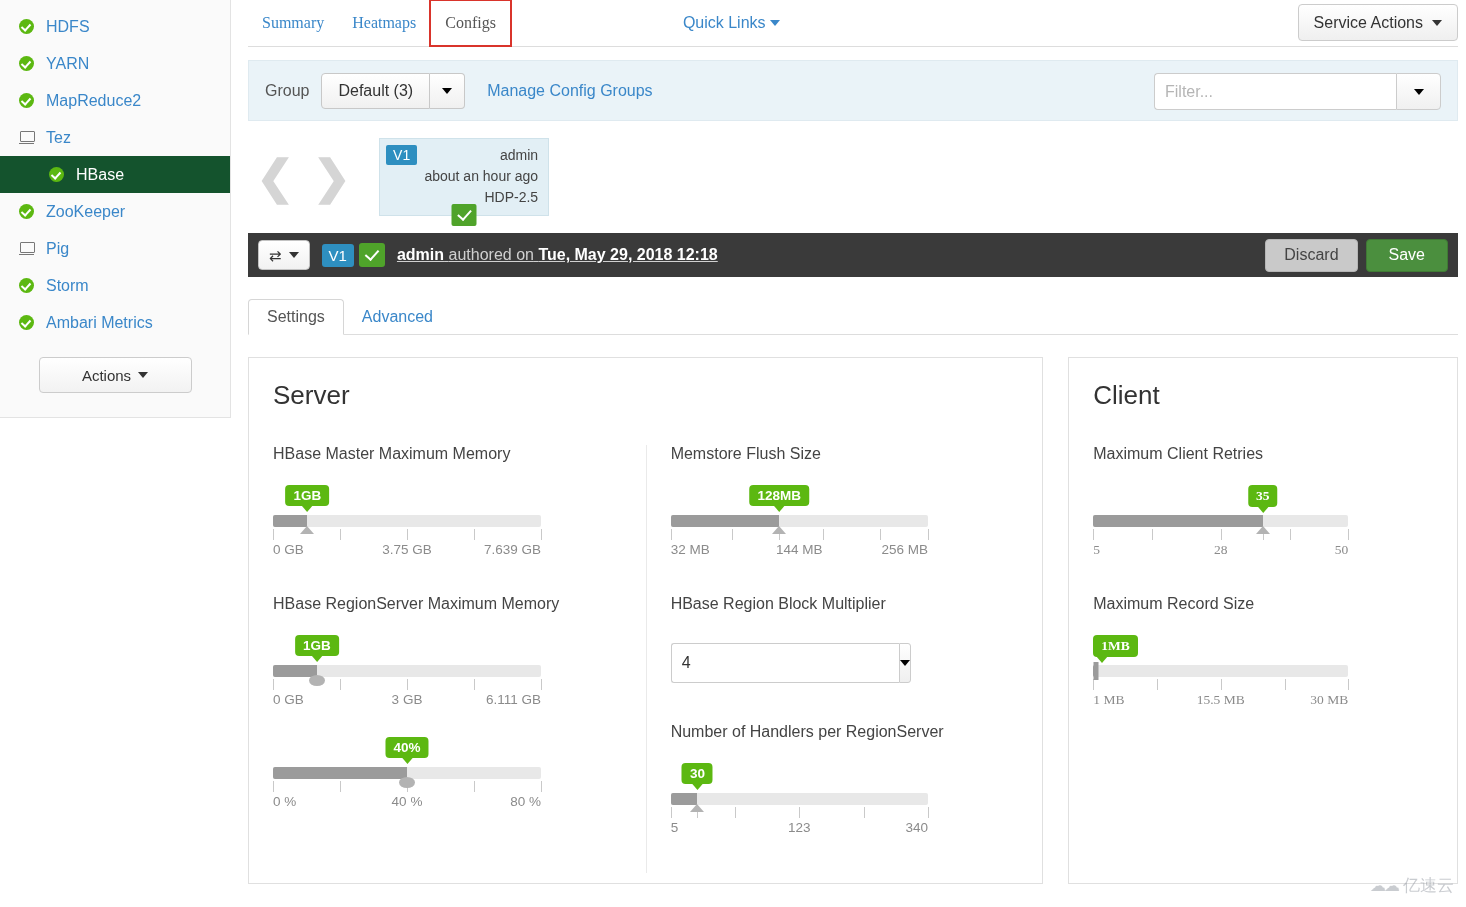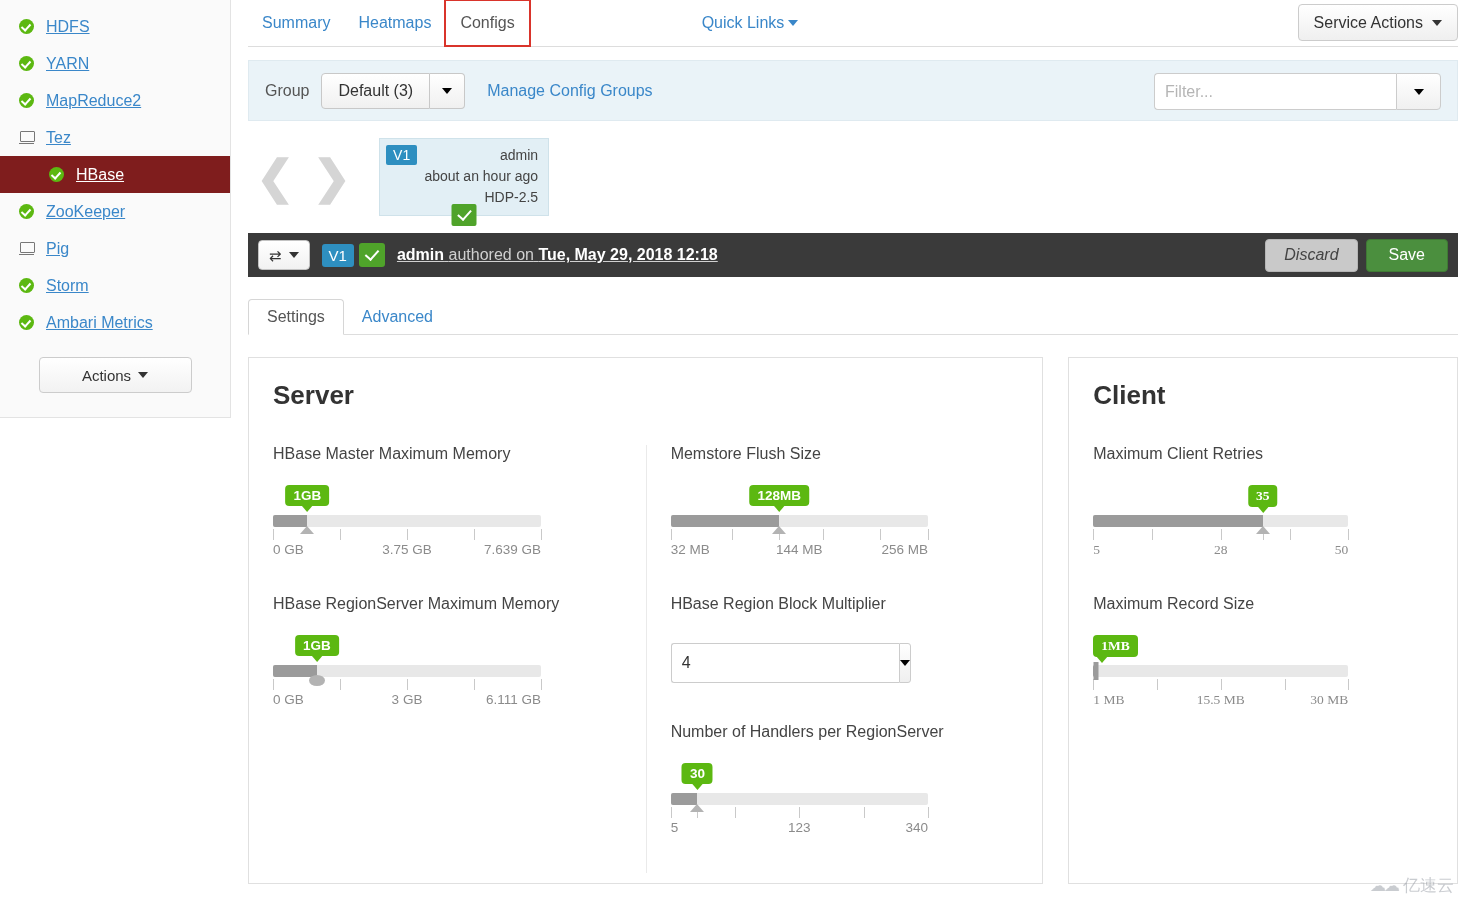--- a/index.html
+++ b/index.html
@@ -20,21 +20,21 @@
     border-right: 1px solid #e3e3e3;
     border-bottom: 1px solid #e3e3e3;
     padding-top: 8px;
   }
   .svc {
     display: flex; align-items: center;
     height: 37px; padding-left: 14px;
     font-size: 16px; color: #3a87c9;
     cursor: pointer; position: relative;
   }
-  .svc.active { background: #7f1d1d; padding-left: 44px; }
+  .svc.active { background: #14532d; padding-left: 44px; }
   .svc.active .svc-label { color: #ffffff; }
   .svc-icon { width: 24px; display: flex; align-items: center; justify-content: center; margin-right: 8px; flex: 0 0 24px; }
   .ok-dot {
     width: 15px; height: 15px; border-radius: 50%;
     background: #5cb811; position: relative; display: inline-block;
   }
   .ok-dot::after {
     content: ""; position: absolute;
     left: 4px; top: 3px; width: 4px; height: 7px;
     border: solid #ffffff; border-width: 0 2px 2px 0;
@@ -42,21 +42,21 @@
   }
   .mon-icon { width: 15px; height: 13px; position: relative; display: inline-block; }
   .mon-icon::before {
     content: ""; position: absolute; left: 1px; top: 0;
     width: 13px; height: 9px; border: 1.5px solid #777; border-radius: 1px;
   }
   .mon-icon::after {
     content: ""; position: absolute; left: 0px; bottom: 0px;
     width: 15px; height: 1.5px; background: #777;
   }
-  .svc-label { line-height: 1; text-decoration: underline; }
+  .svc-label { line-height: 1; }
   .actions-wrap { display: flex; justify-content: center; margin-top: 16px; }
   .actions-btn {
     min-width: 153px; height: 36px;
     background: linear-gradient(to bottom,#ffffff,#f2f2f2);
     border: 1px solid #cccccc; border-radius: 4px;
     font-size: 15px; color: #333; cursor: pointer;
     display: flex; align-items: center; justify-content: center; gap: 7px;
   }
   .caret { width:0; height:0; border-left:5px solid transparent; border-right:5px solid transparent; border-top:6px solid currentColor; display:inline-block; }
 
@@ -65,21 +65,21 @@
 
   .topbar {
     position: relative; height: 47px;
     border-bottom: 1px solid #dddddd;
     margin: 0 8px 0 17px;
     display: flex; align-items: flex-start;
   }
   .tabs-top { display: flex; align-items: stretch; height: 46px; }
   .tab-top {
     font-size: 16px; color: #3a87c9; cursor: pointer;
-    padding: 0 14px; display: flex; align-items: center; height: 46px;
+    padding: 0 14px; display: flex; align-items: center; height: 46px; font-family: Liberation Serif, serif;
   }
   .tab-top.selected {
     color: #555555;
     background: #ffffff;
     border: 1px solid #cdcdcd;
     border-bottom-color: #ffffff;
     border-radius: 4px 4px 0 0;
     position: relative; top: 0px;
   }
   .tab-top.annot { outline: 2px solid #d9342b; outline-offset: -1px; border-radius: 0; }
@@ -170,41 +170,41 @@
   }
   .shuffle-glyph { font-size: 15px; line-height: 1; }
   .vbadge2 { background:#2e8fc0; color:#fff; font-size:15px; padding:3px 7px; border-radius:3px; margin-left:12px; }
   .vcheck2 { background:#4fa32a; width:26px; height:24px; border-radius:3px; margin-left:5px; display:flex; align-items:center; justify-content:center; }
   .vcheck2::after { content:""; width:6px; height:11px; border:solid #fff; border-width:0 2.5px 2.5px 0; transform:rotate(42deg); margin-top:-3px; }
   .vertext { color:#d0d0d0; font-size:16px; margin-left:12px;text-decoration:underline; }
   .vertext b { color:#ffffff; }
   .verbtns { position:absolute; right:10px; display:flex; gap:8px; }
   .btn-discard {
     height:33px; padding:0 18px; background:#c9c9c9; border:1px solid #b5b5b5;
-    border-radius:4px; color:#444; font-size:16px; cursor:pointer; display:flex; align-items:center;font-style:italic;
+    border-radius:4px; color:#444; font-size:16px; cursor:pointer; display:flex; align-items:center;
   }
   .btn-save {
     height:33px; padding:0 22px; background:#4b8f3e; border:1px solid #3f7a34;
     border-radius:4px; color:#ffffff; font-size:16px; cursor:pointer; display:flex; align-items:center;
   }
 
   
   .subtabs { margin: 22px 8px 0 17px; height: 36px; border-bottom: 1px solid #dddddd; display:flex; align-items:stretch; }
   .subtab { font-size:16px; padding:0 18px; display:flex; align-items:center; color:#3a87c9; cursor:pointer; }
   .subtab.selected {
     color:#555; background:#fff; border:1px solid #d6d6d6; border-bottom-color:#fff;
     border-radius:4px 4px 0 0; margin-bottom:-1px;
   }
 
   
   .panels { margin: 22px 8px 0 17px; display: flex; gap: 25px; }
   .panel { background:#fff; border:1px solid #e0e0e0; padding: 22px 24px 10px 24px; }
   .panel-server { width: 798px; }
   .panel-client { width: 391px; }
-  .panel-title { font-size: 26px; color:#333; font-weight: bold; margin: 0 0 34px 0; }
+  .panel-title { font-size: 26px; color:#333; font-weight: normal; margin: 0 0 34px 0; }
   .cols { display:flex; }
   .col { flex: 1; }
   .col-left { padding-right: 25px; border-right: 1px solid #eaeaea; }
   .col-right { padding-left: 24px; }
 
   .field { margin-bottom: 40px; }
   .field-label { font-size: 16px; color:#444; margin-bottom: 30px; }
 
   
   .slider { position: relative; width: 268px; height: 62px; }
@@ -447,20 +447,39 @@
                   <div class="handle-round" style="left:16.4%"></div>
                   <div class="bubble" style="left:16.4%">1GB</div>
                   <div class="ticklabels">
                     <span class="tl start">0 GB</span>
                     <span class="tl mid" style="left:50%">3 GB</span>
                     <span class="tl end" style="right:0%">6.111 GB</span>
                   </div>
                 </div>
               </div>
               <div class="field">
+                <div class="slider">
+                  <div class="track" style="width:100%">
+                    <div class="track-fill" style="width:50%"></div>
+                  </div>
+                  <div class="ticks">
+                    <div class="tick" style="left:0%"></div>
+                    <div class="tick" style="left:25%"></div>
+                    <div class="tick" style="left:50%"></div>
+                    <div class="tick" style="left:75%"></div>
+                    <div class="tick" style="left:100%"></div>
+                  </div>
+                  <div class="handle-round" style="left:50%"></div>
+                  <div class="bubble" style="left:50%">40%</div>
+                  <div class="ticklabels">
+                    <span class="tl start">0 %</span>
+                    <span class="tl mid" style="left:50%">40 %</span>
+                    <span class="tl end" style="right:0%">80 %</span>
+                  </div>
+                </div>
               </div>
             </div>
           <div class="col col-right" id="srv-right">
               <div class="field">
                 <div class="field-label">Memstore Flush Size</div>
                 <div class="slider">
                   <div class="track" style="width:96%">
                     <div class="track-fill" style="width:42.1875%"></div>
                   </div>
                   <div class="ticks">

